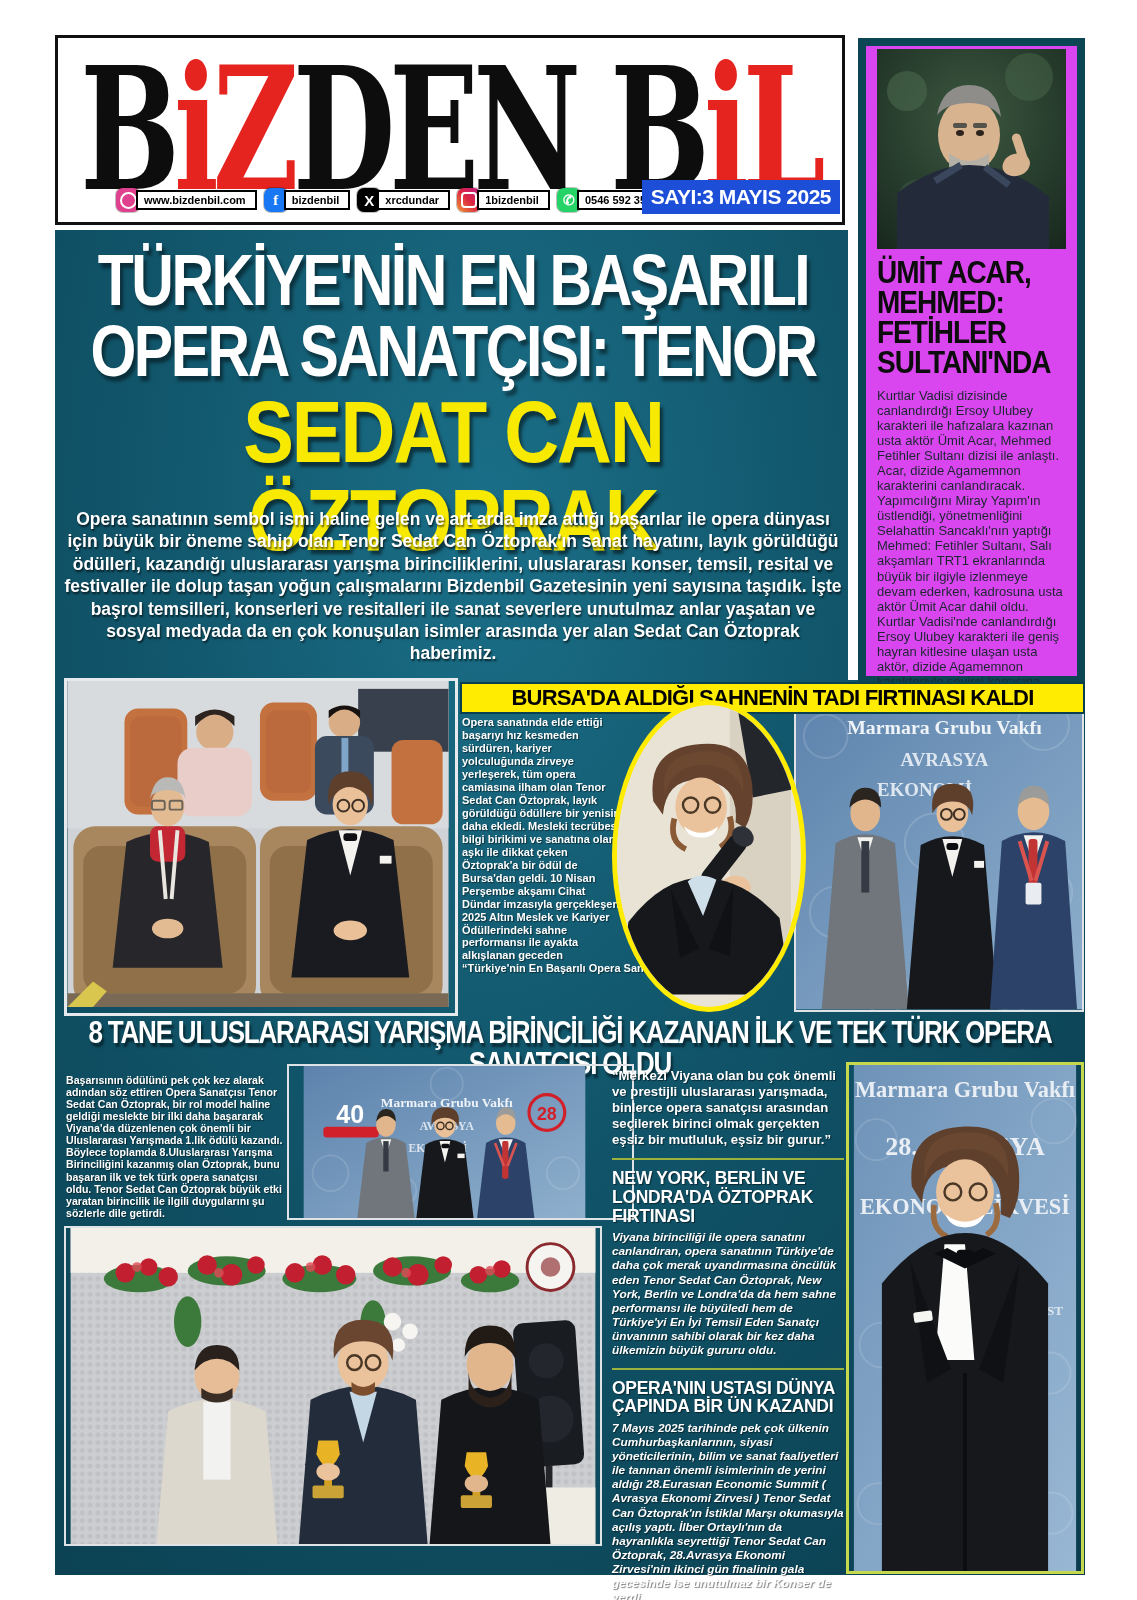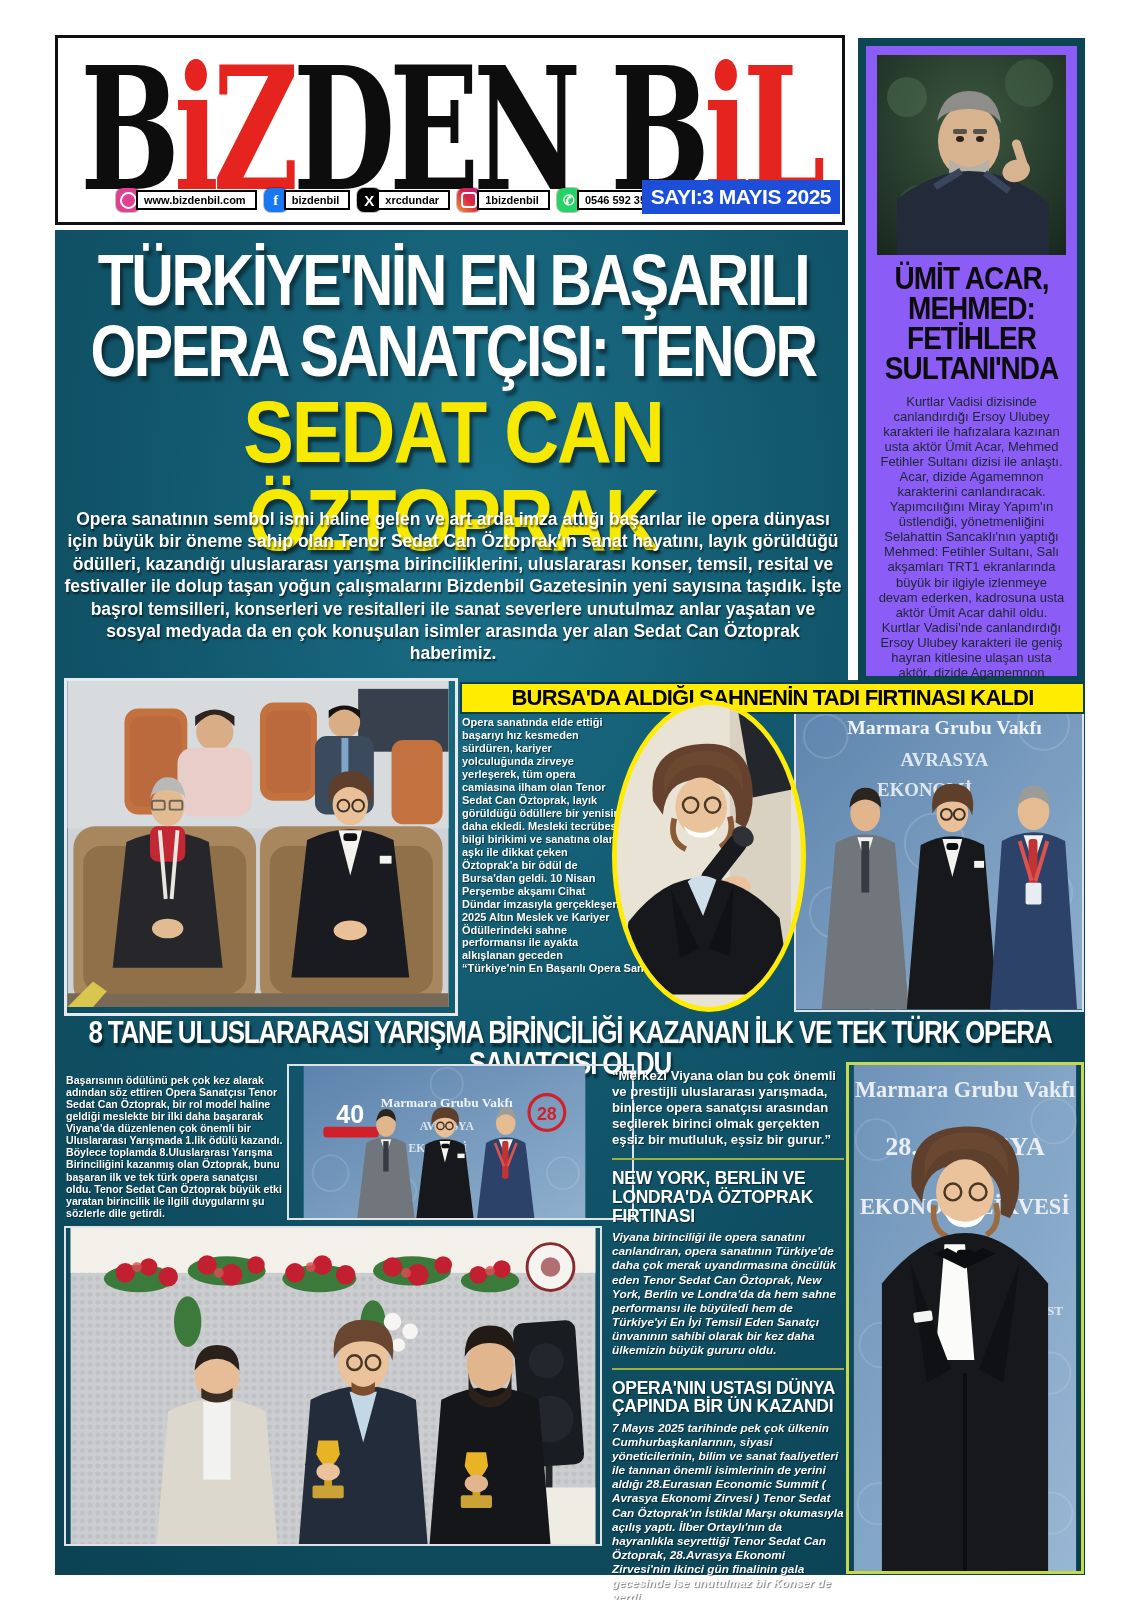--- a/index.html
+++ b/index.html
@@ -25,21 +25,21 @@
   .sic-x{background:#000;} .sic-x::before{content:"X";}
   .sic-ig{background:linear-gradient(45deg,#f09433,#dc2743,#bc1888);} .sic-ig::before{content:"";width:12px;height:12px;border:2px solid #fff;border-radius:4px;}
   .sic-wa{background:#25d366;font-size:14px;} .sic-wa::before{content:"\2706";}
   .slabel{border:2px solid #000;background:#fff;color:#000;font-size:11px;font-weight:bold;
           padding:2px 9px 2px 6px;margin-left:-4px;white-space:nowrap;}
   .issue-box{position:absolute;right:2px;bottom:8px;background:#1d4ed8;color:#fff;font-weight:bold;
              font-size:21px;letter-spacing:-0.5px;padding:5px 9px;z-index:4;}
   
   .sidebar{position:absolute;left:858px;top:38px;width:227px;height:646px;background:#0c4554;
            padding:8px;box-sizing:border-box;}
-  .sidebar-inner{background:#8b5cf6;width:100%;height:100%;box-sizing:border-box;padding:9px 11px;text-align:center;}
+  .sidebar-inner{background:#d946ef;width:100%;height:100%;box-sizing:border-box;padding:3px 11px;}
   .sidebar-photo{width:100%;height:200px;background:#20331f;overflow:hidden;}
   .sidebar-title{font-weight:bold;font-size:28px;line-height:0.97;letter-spacing:-1px;color:#0c0c0c;
                  margin:8px 0 6px 0;white-space:pre-line;transform:scaleY(1.12);transform-origin:left top;}
   .sidebar-body{font-size:13px;line-height:1.16;color:#1d2731;white-space:pre-line;margin-top:22px;}
   
   .hl-block{position:absolute;left:58px;top:252px;width:790px;text-align:center;z-index:2;}
   .hl-white{font-weight:bold;font-size:59px;letter-spacing:-2.5px;color:#fff;line-height:1;
             transform:scaleY(1.22);text-shadow:3px 4px 3px rgba(0,0,0,.45);margin-bottom:12px;}
   .hl-yellow{font-weight:bold;font-size:76px;letter-spacing:-2px;color:#f7ea00;line-height:1;
              transform:scaleY(1.15);text-shadow:3px 4px 3px rgba(0,0,0,.5);margin-top:18px;}

